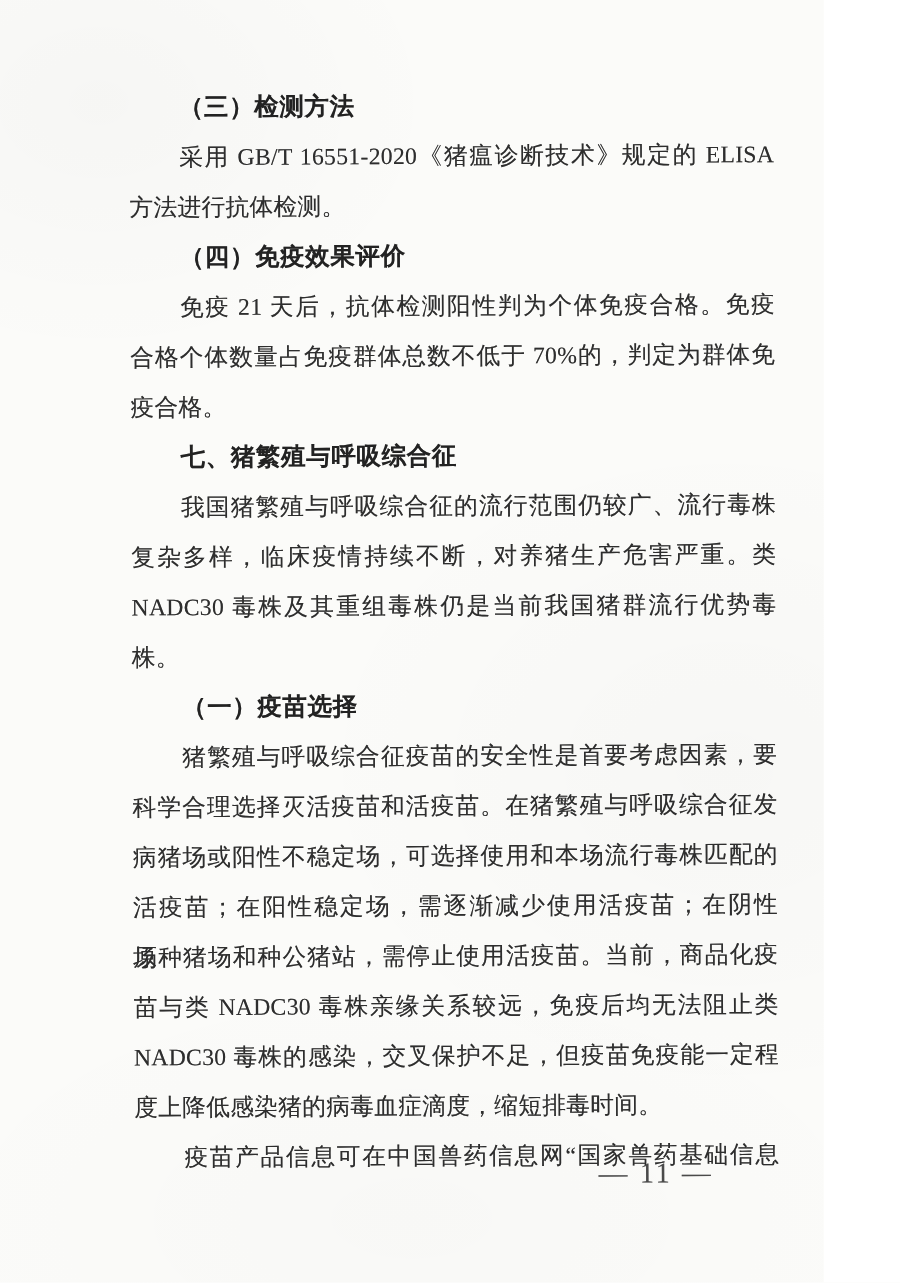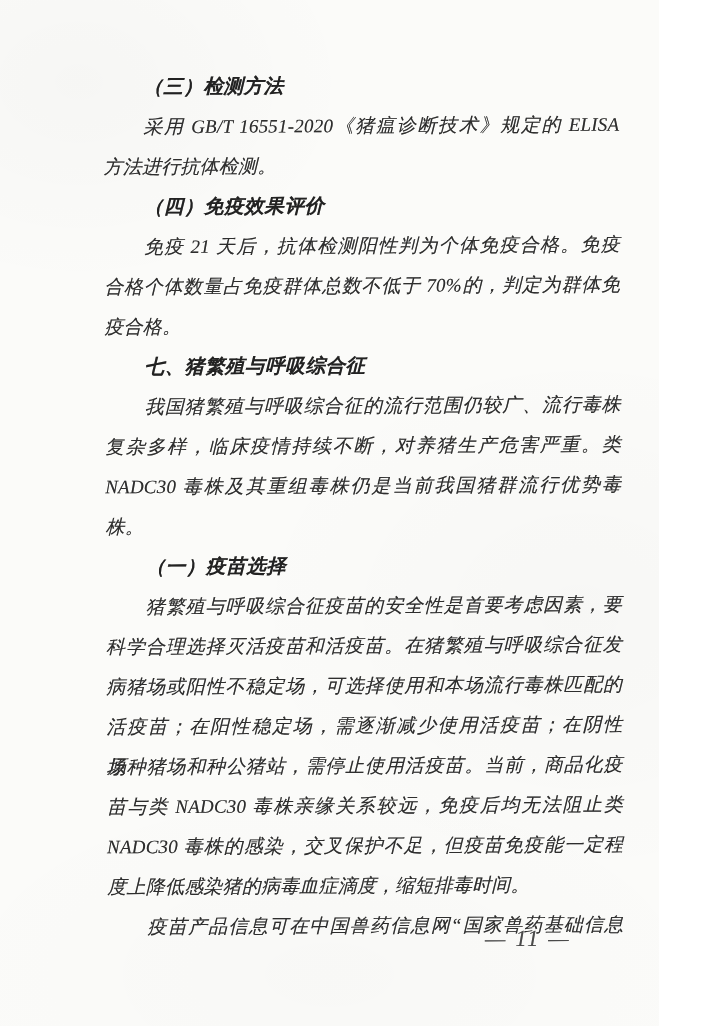--- a/index.html
+++ b/index.html
@@ -9,21 +9,20 @@
   }
   .sheet {
     position: relative;
     width: 659px; height: 1026px;
     background:
       radial-gradient(ellipse 400px 300px at 12% 8%, rgba(0,0,0,0.018), transparent 70%),
       radial-gradient(ellipse 500px 400px at 88% 60%, rgba(0,0,0,0.015), transparent 70%),
       radial-gradient(ellipse 600px 300px at 50% 95%, rgba(0,0,0,0.012), transparent 70%),
       #fbfbf9;
     overflow: hidden;
-    font-style: italic;
   }
   .content {
     position: absolute;
     left: 103px; top: 66px;
     width: 516px;
     transform: rotate(-0.3deg);
     transform-origin: 50% 0;
     color: #2e2e2e;
   }
   .line {

